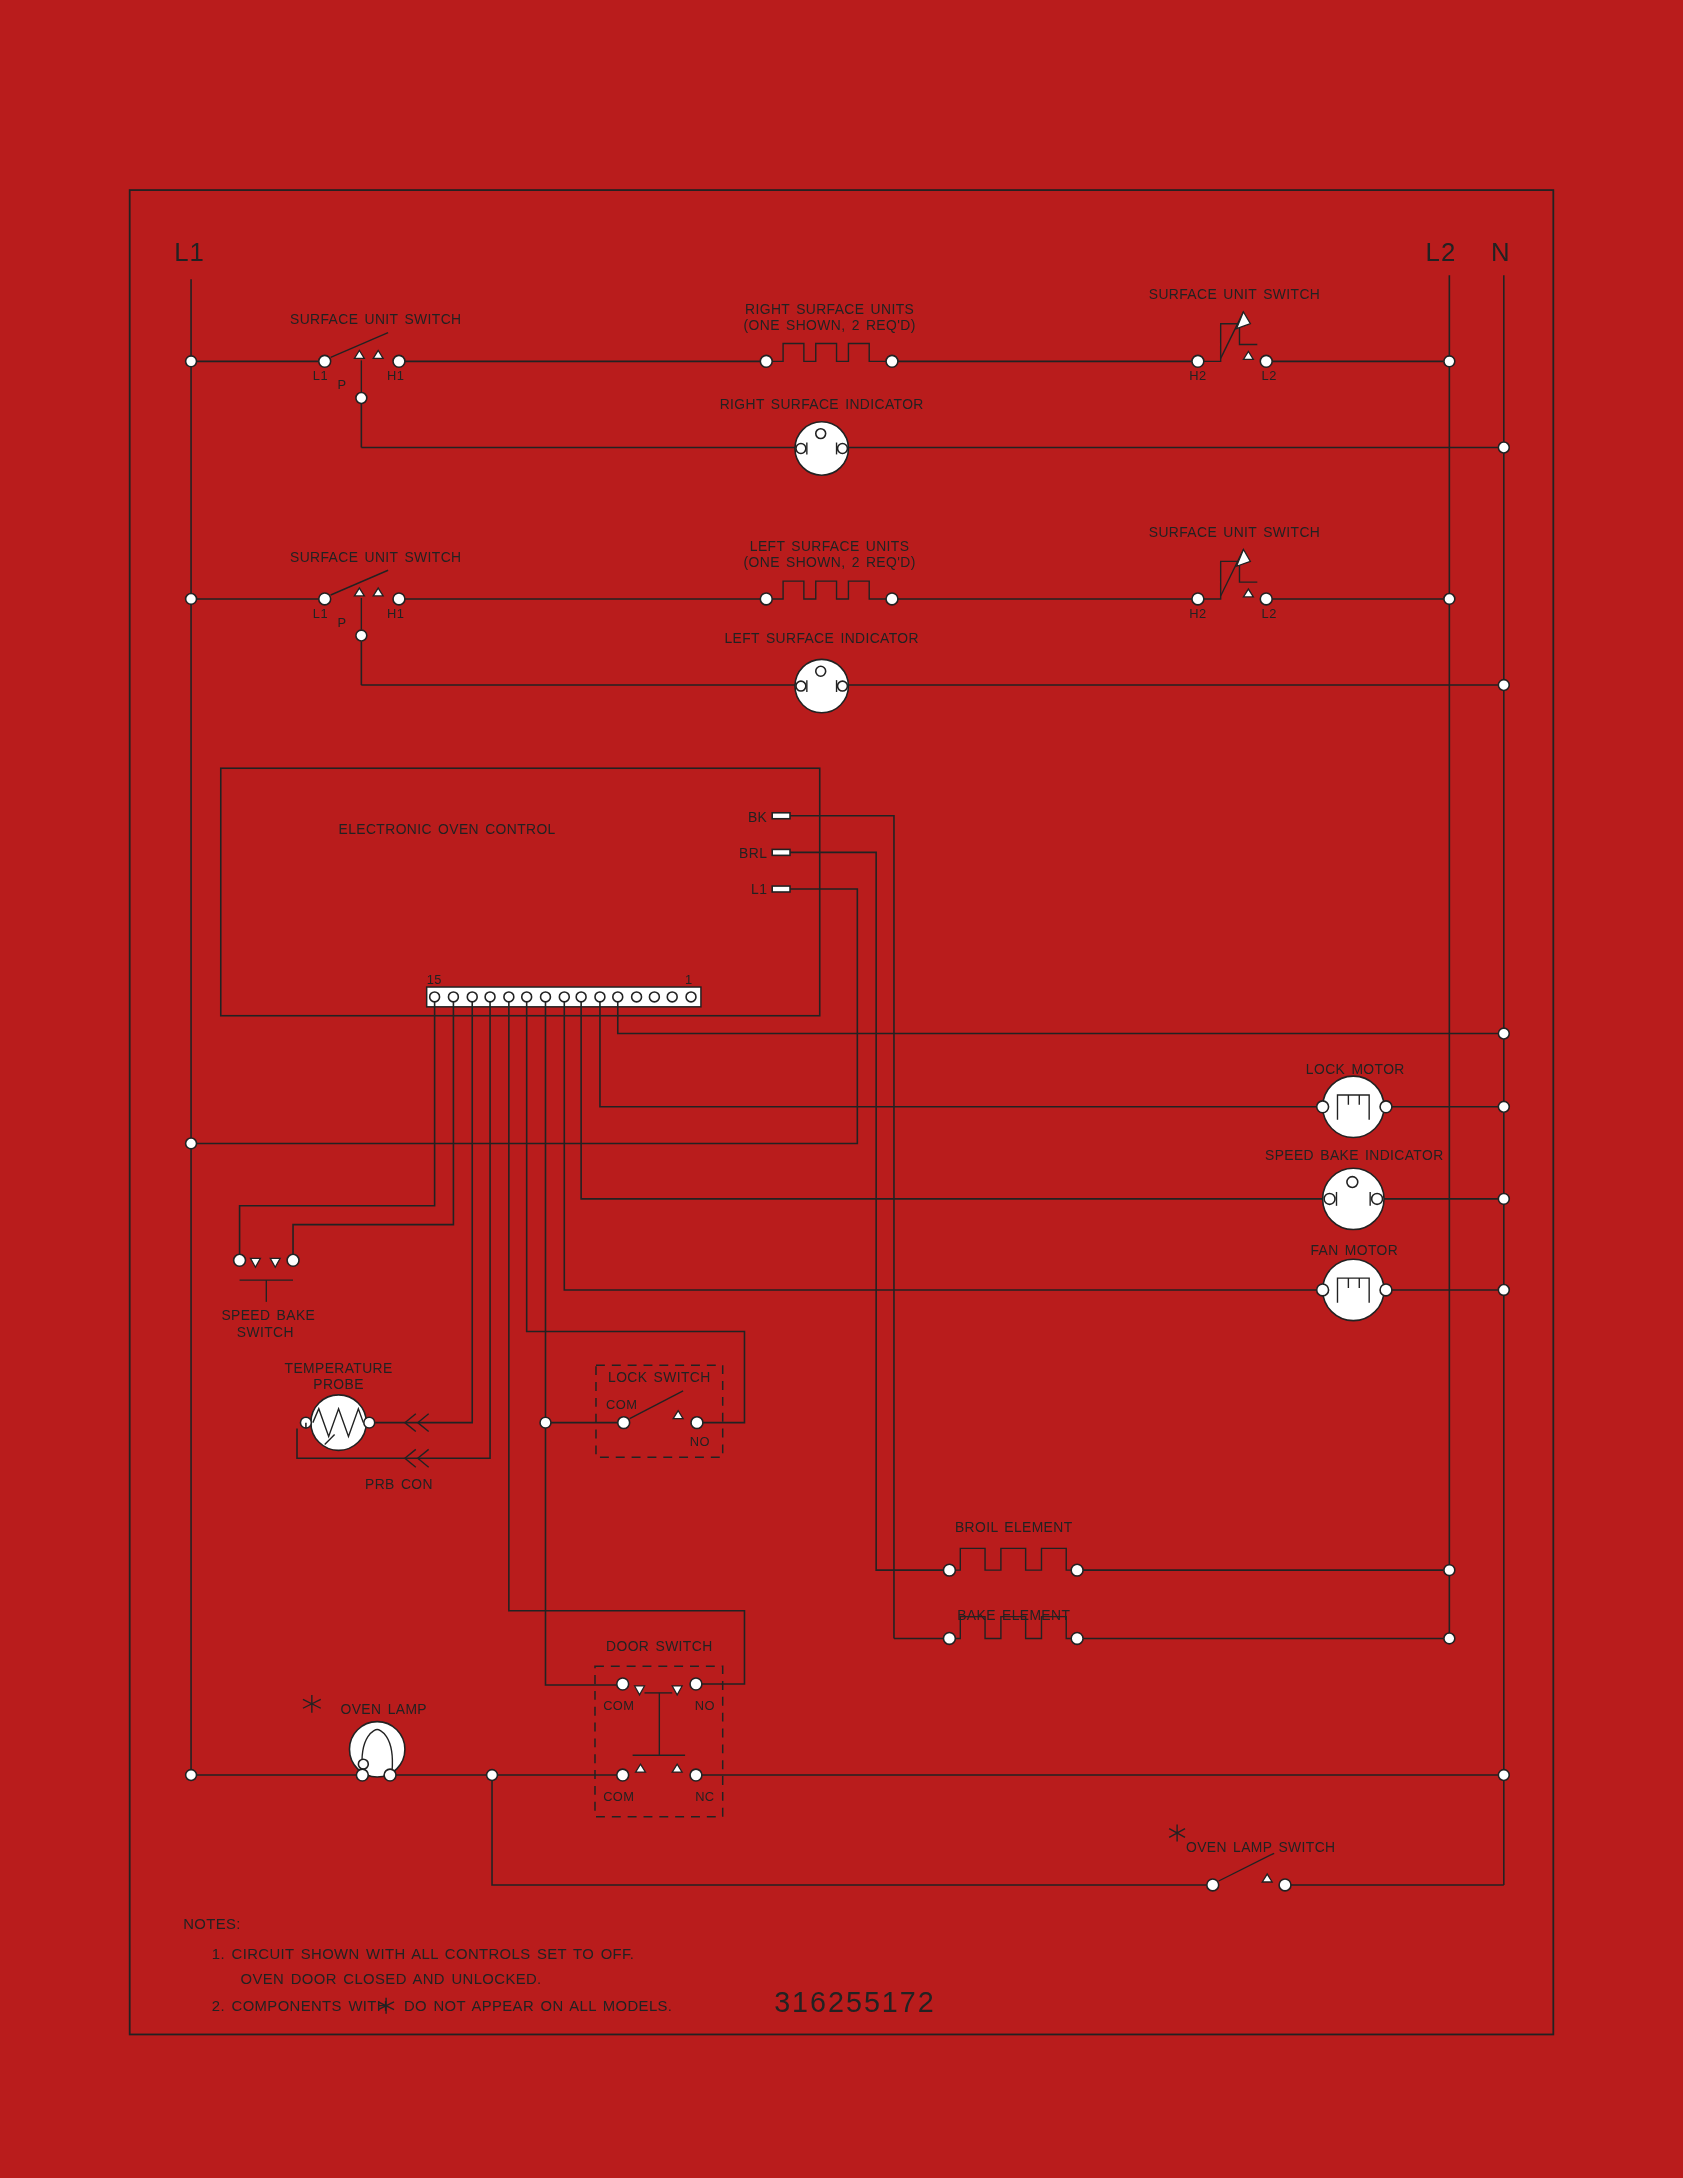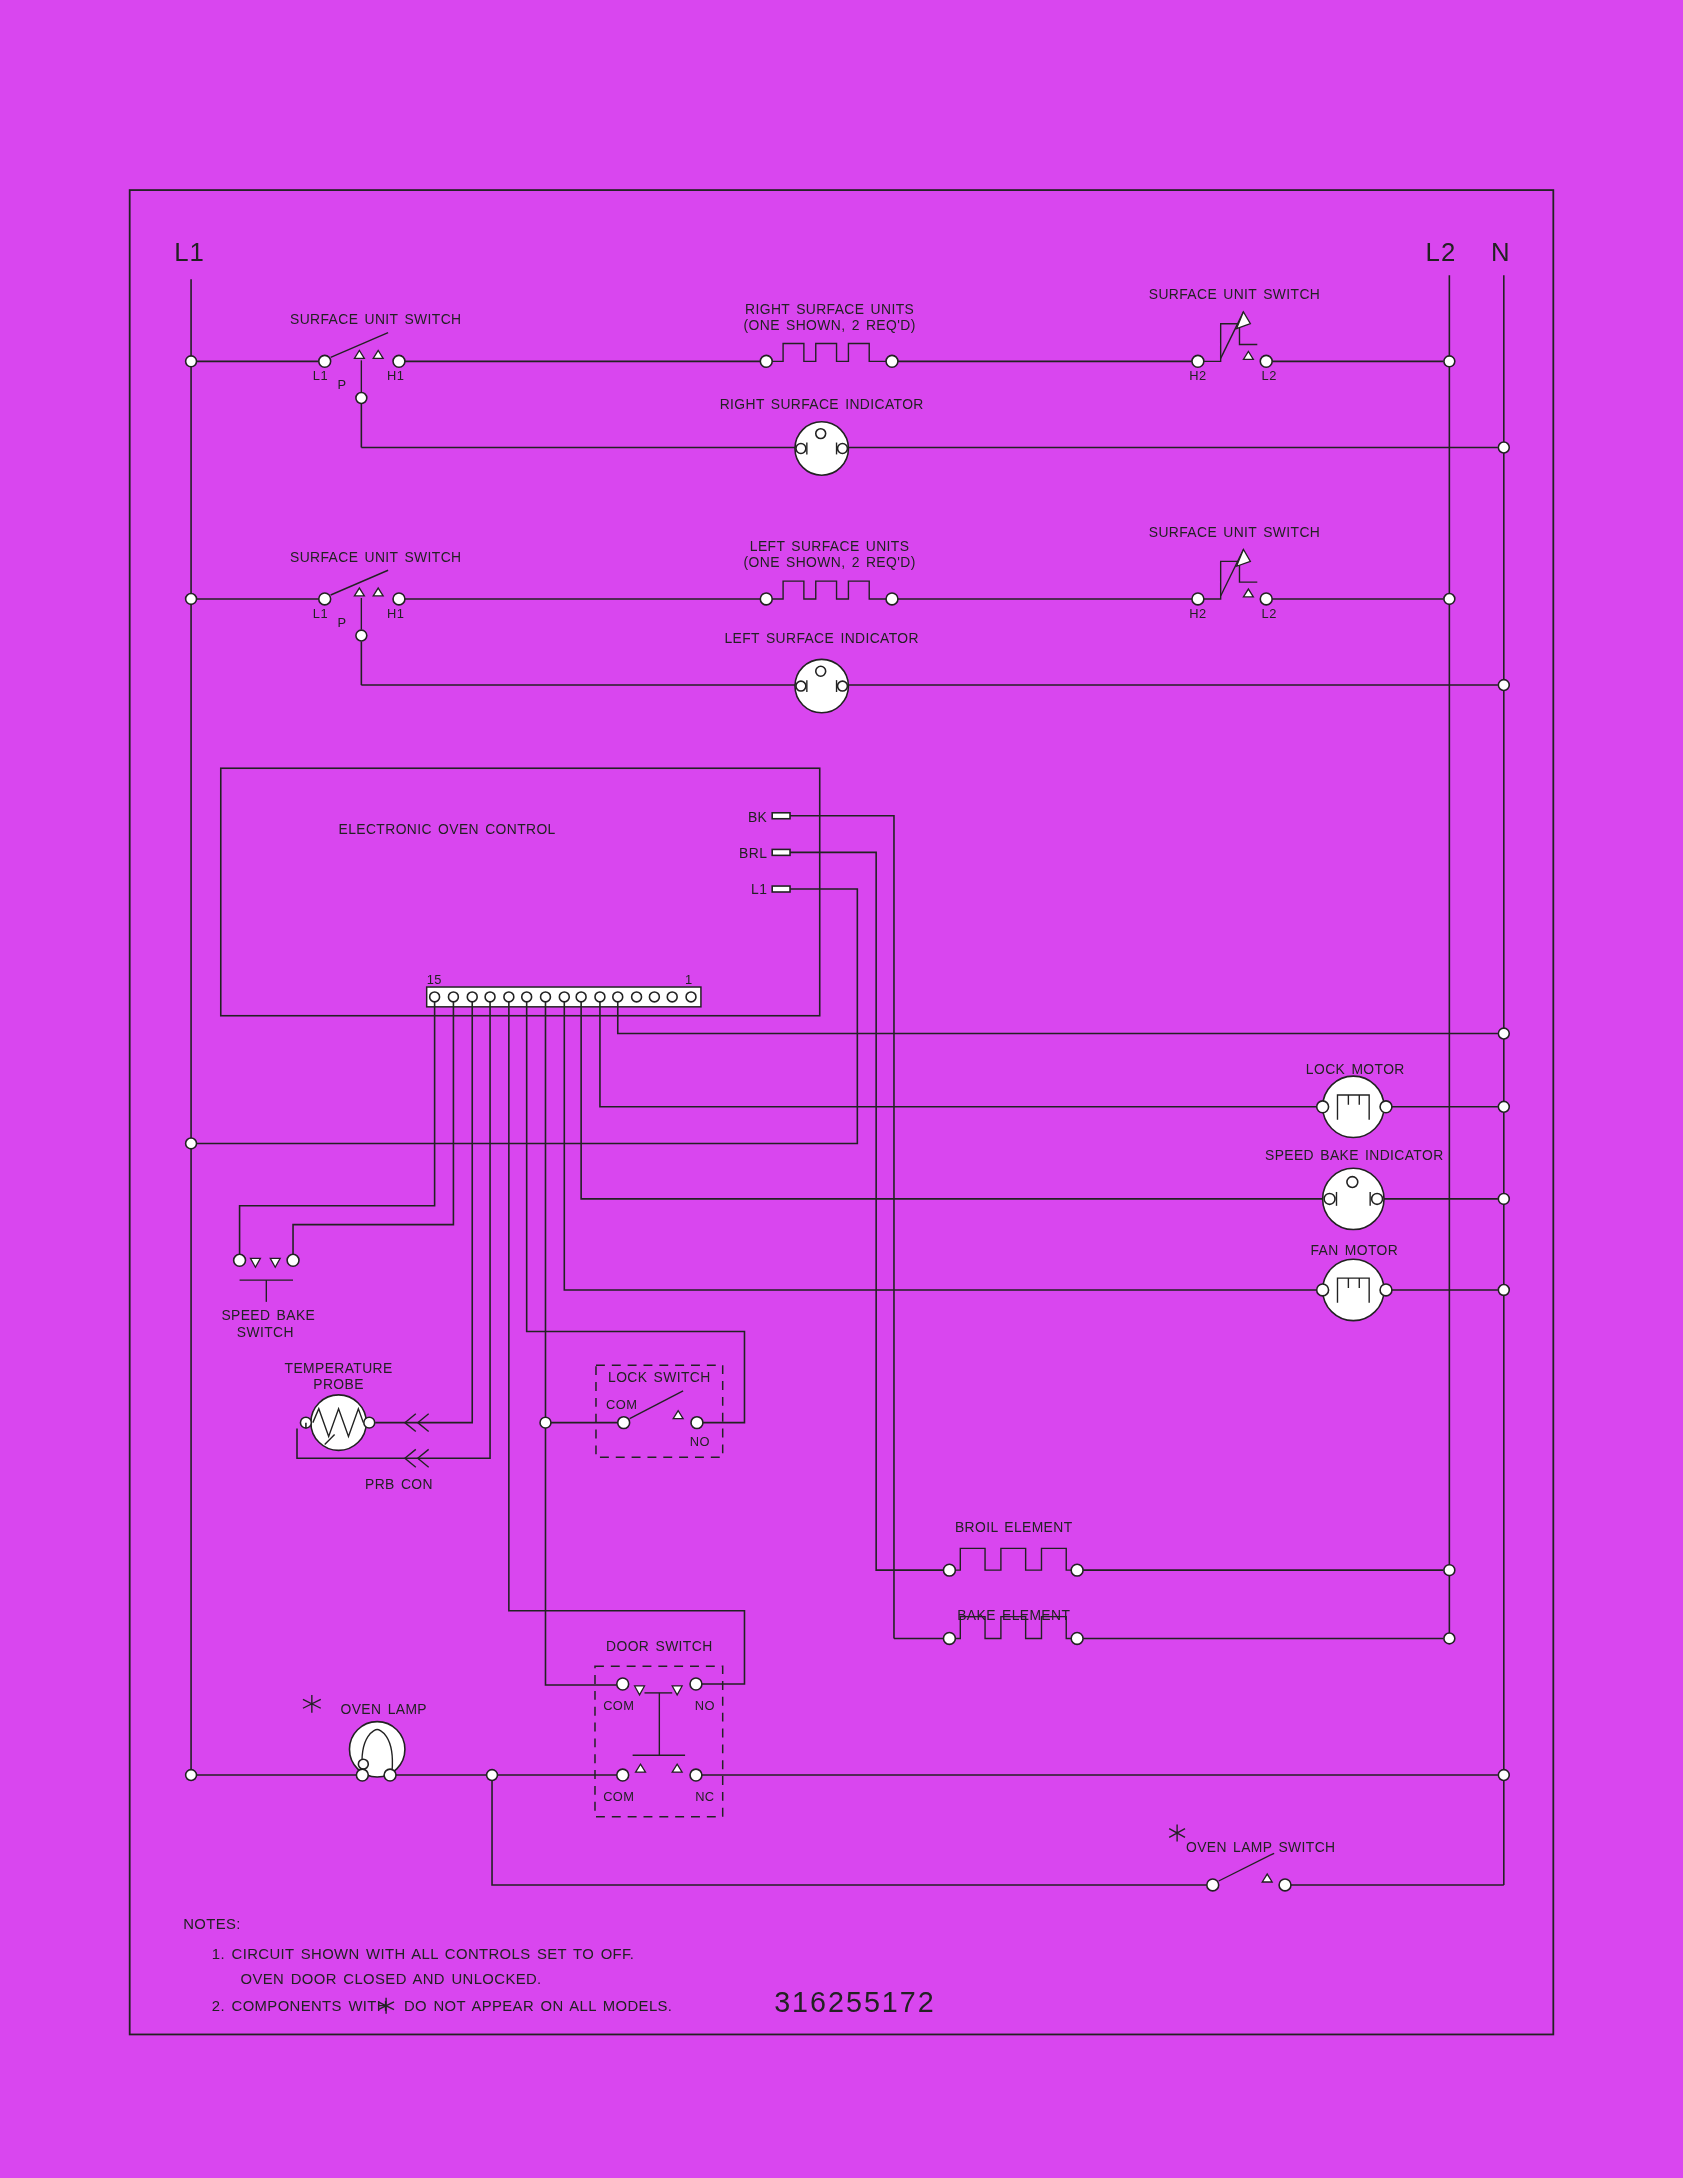--- a/index.html
+++ b/index.html
@@ -1,16 +1,16 @@
 <!DOCTYPE html>
 <html><head>
 <meta charset="utf-8">
 <style>
   html,body{margin:0;padding:0;background:#e8e8e8;}
-  #page{width:1683px;height:2178px;background:#d946ef;position:relative;margin:0 auto;}
+  #page{width:1683px;height:2178px;background:#b91c1c;position:relative;margin:0 auto;}
   svg{display:block;}
   text{font-family:"Liberation Sans","DejaVu Sans",sans-serif;fill:#222;letter-spacing:0.4px;word-spacing:2px;}
   .lbl{font-size:14px;}
   .term{font-size:13px;}
   .rail{font-size:26px;letter-spacing:1px;}
   .pn{font-size:29px;letter-spacing:2px;}
   .note{font-size:15px;}
   .pinnum{font-size:13px;}
   .w{stroke:#222;stroke-width:1.6;fill:none;}
   .w2{stroke:#222;stroke-width:1.4;fill:none;}

